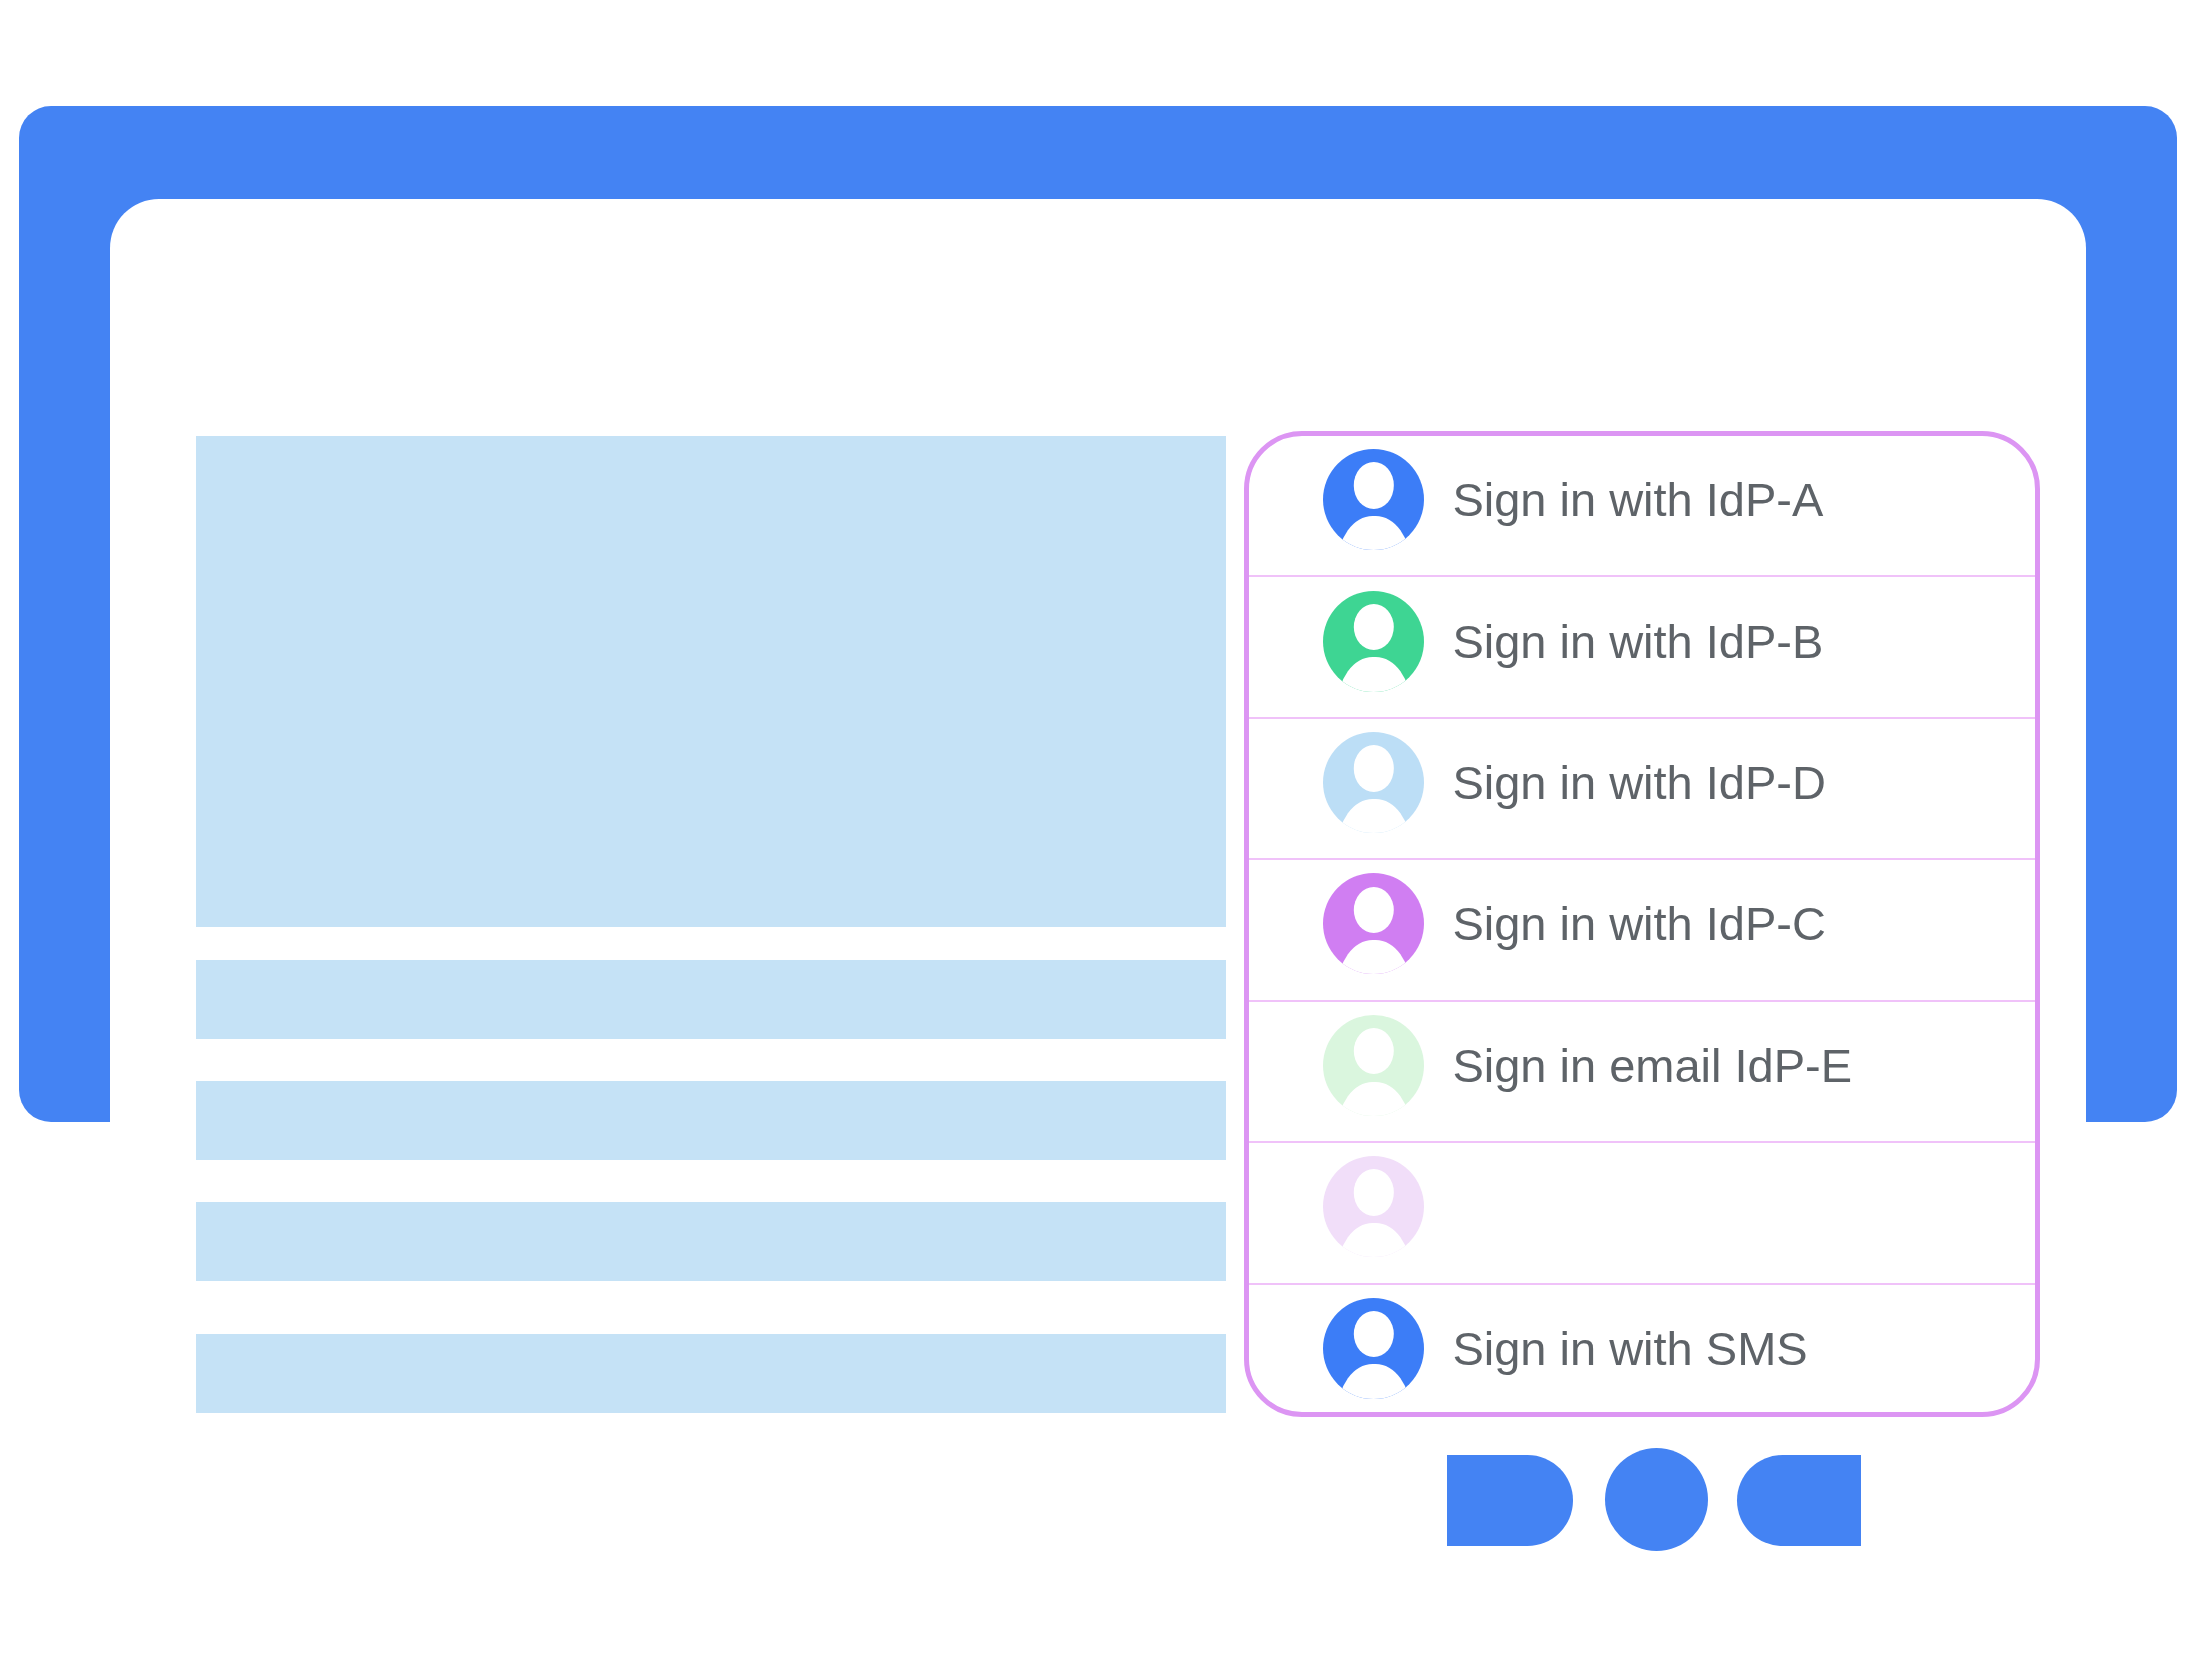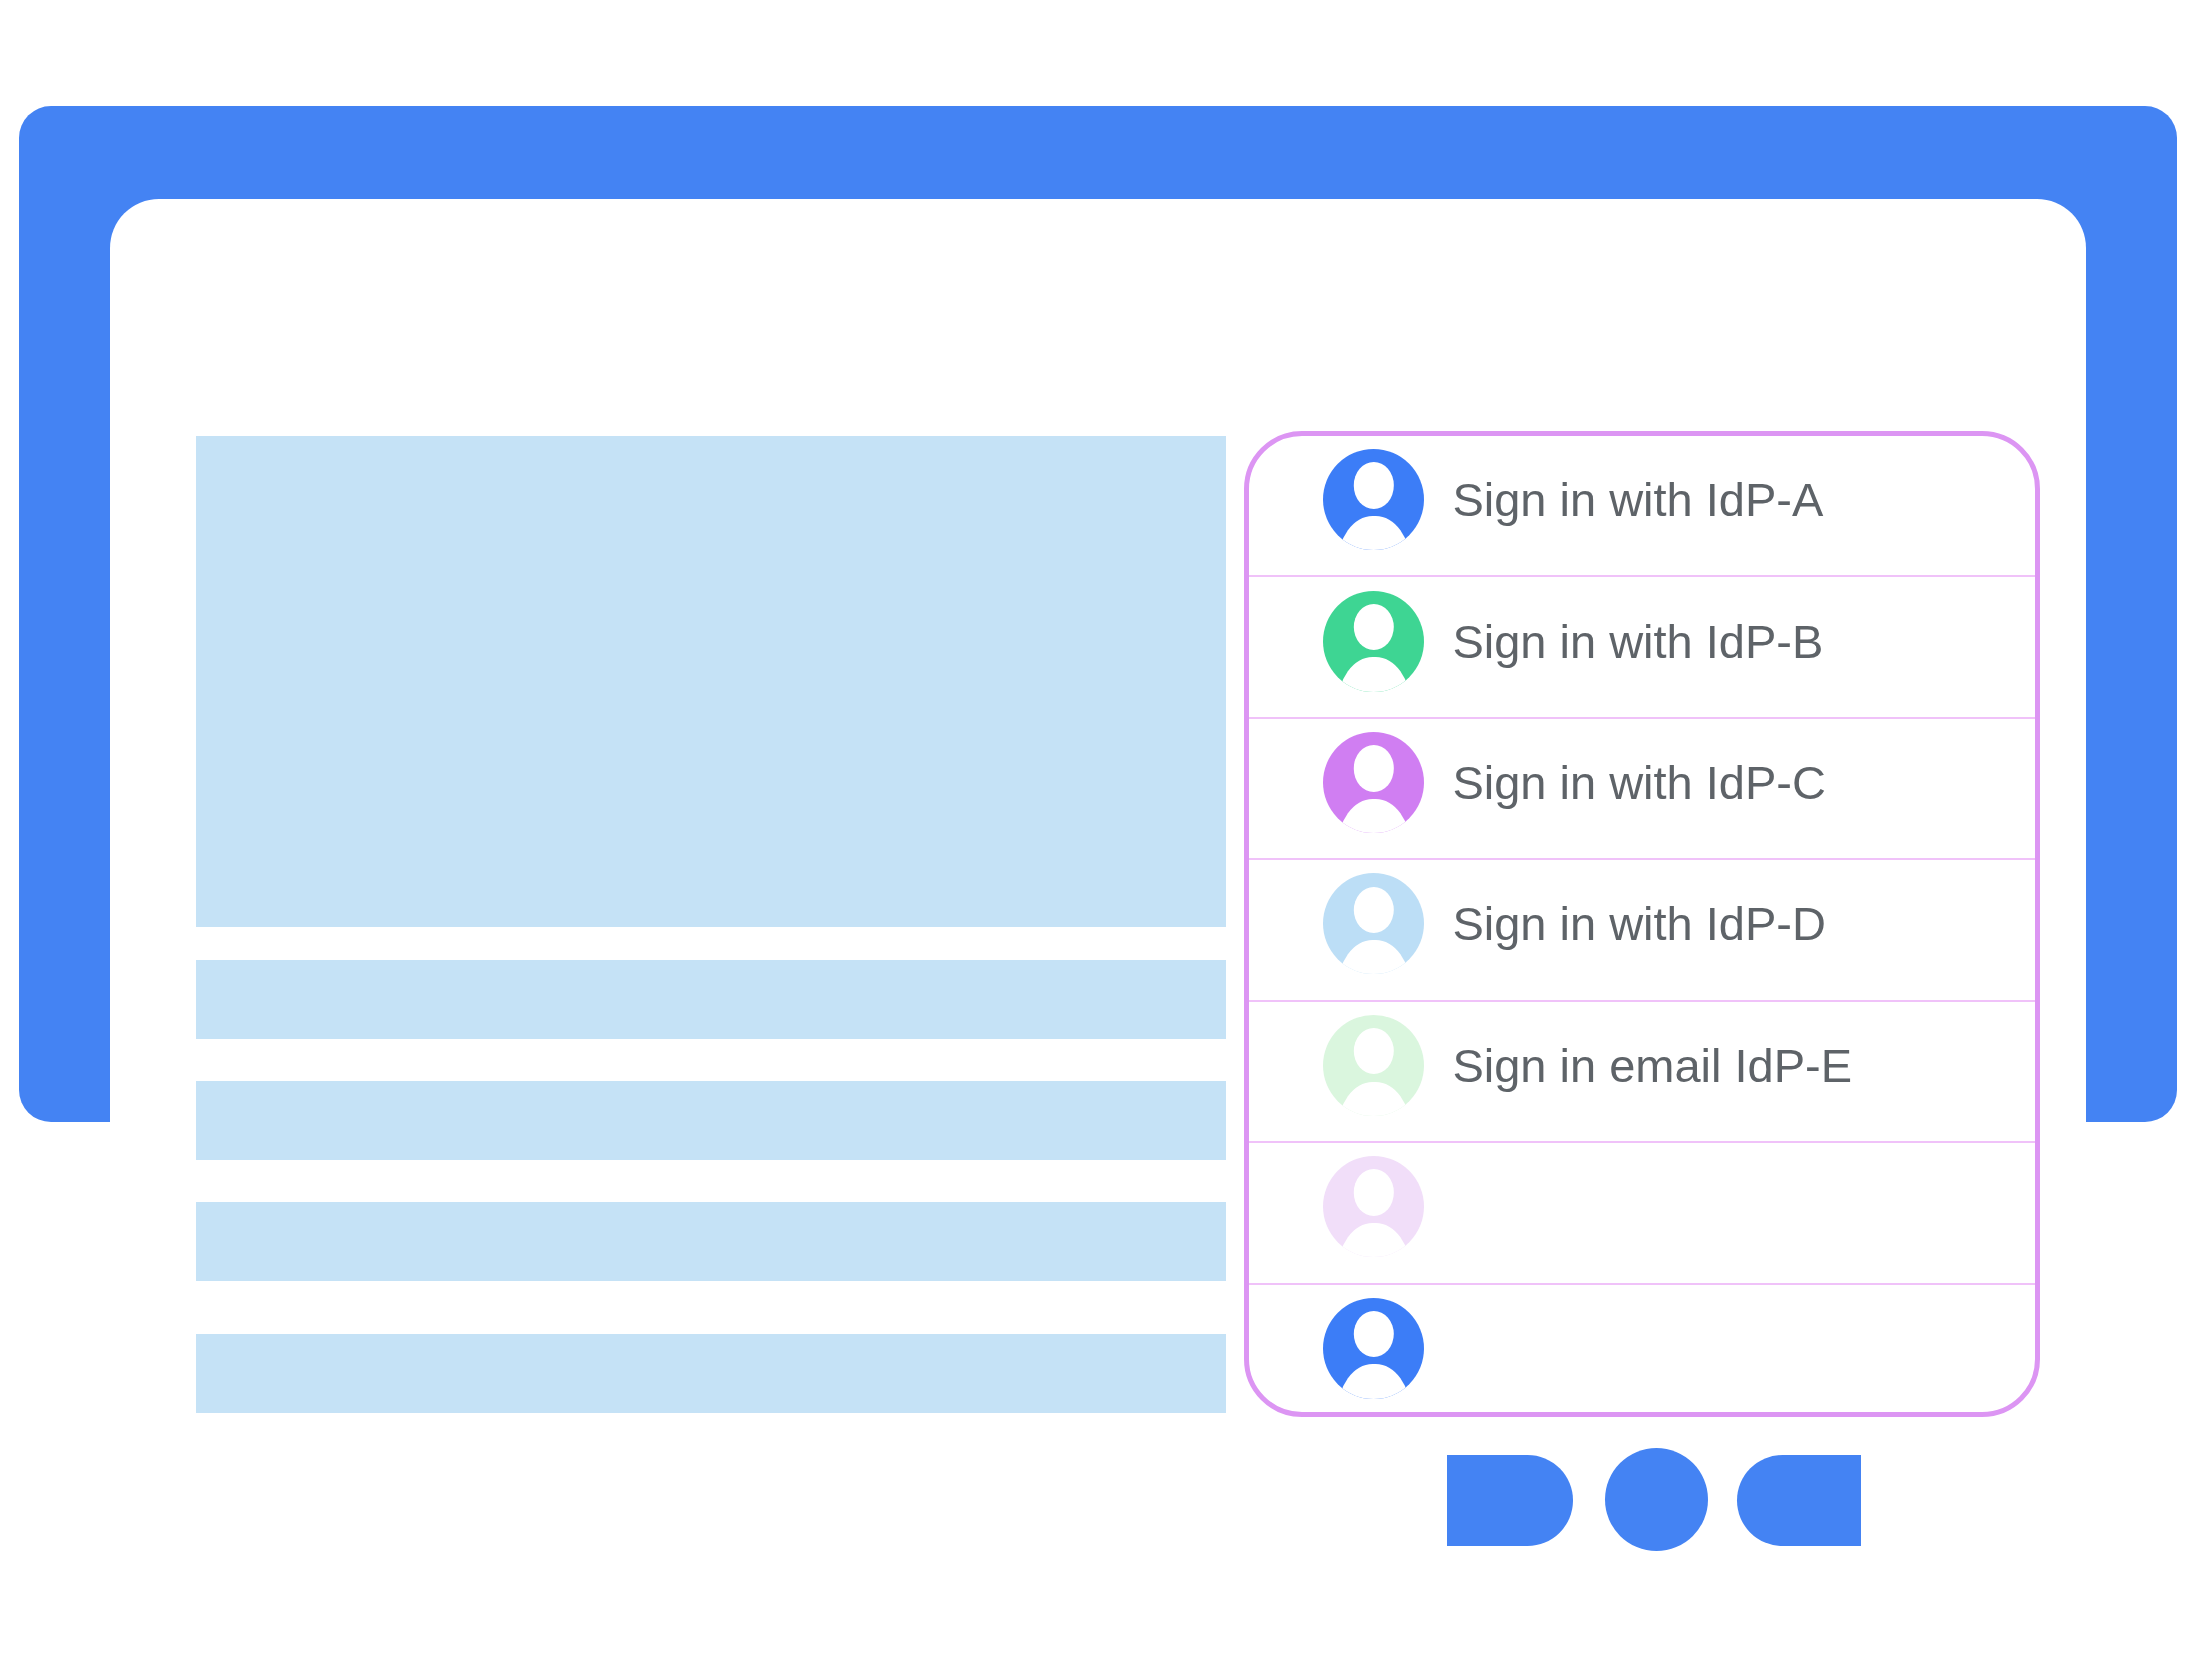--- a/index.html
+++ b/index.html
@@ -92,33 +92,33 @@
 
           <div class="signin-row">
             <div class="avatar" style="background: rgb(62, 213, 147);">
               <div class="head"></div>
               <div class="torso"></div>
             </div>
             <div class="signin-label">Sign in with IdP-B</div>
           </div>
 
           <div class="signin-row">
+            <div class="avatar" style="background: rgb(188, 222, 246);">
+              <div class="head"></div>
+              <div class="torso"></div>
+            </div>
+            <div class="signin-label">Sign in with IdP-D</div>
+          </div>
+
+          <div class="signin-row">
             <div class="avatar" style="background: rgb(208, 126, 242);">
               <div class="head"></div>
               <div class="torso"></div>
             </div>
             <div class="signin-label">Sign in with IdP-C</div>
-          </div>
-
-          <div class="signin-row">
-            <div class="avatar" style="background: rgb(188, 222, 246);">
-              <div class="head"></div>
-              <div class="torso"></div>
-            </div>
-            <div class="signin-label">Sign in with IdP-D</div>
           </div>
 
           <div class="signin-row">
             <div class="avatar" style="background: rgb(218, 246, 222);">
               <div class="head"></div>
               <div class="torso"></div>
             </div>
             <div class="signin-label">Sign in email IdP-E</div>
           </div>
 
@@ -127,20 +127,21 @@
               <div class="head"></div>
               <div class="torso"></div>
             </div>
           </div>
 
           <div class="signin-row">
             <div class="avatar" style="background: rgb(60, 125, 247);">
               <div class="head"></div>
               <div class="torso"></div>
             </div>
+            <div class="signin-label">Sign in with SMS</div>
           </div>
         </div>
 
     </div>
   </div>
 
   <div class="band-gap-cover"></div>
   <div class="band-cap left"></div>
   <div class="band-cap right"></div>
   <div class="home-button"></div>

